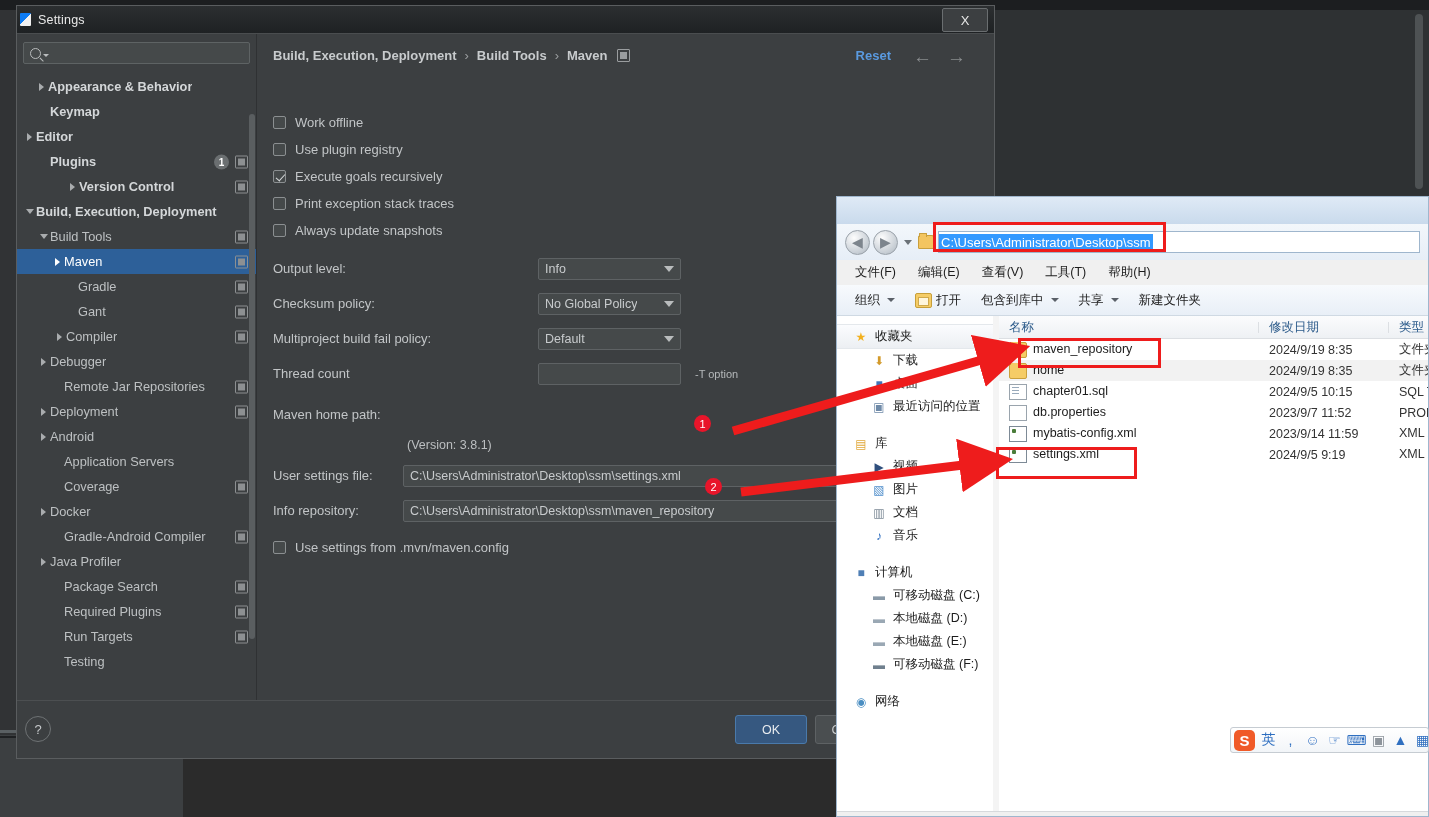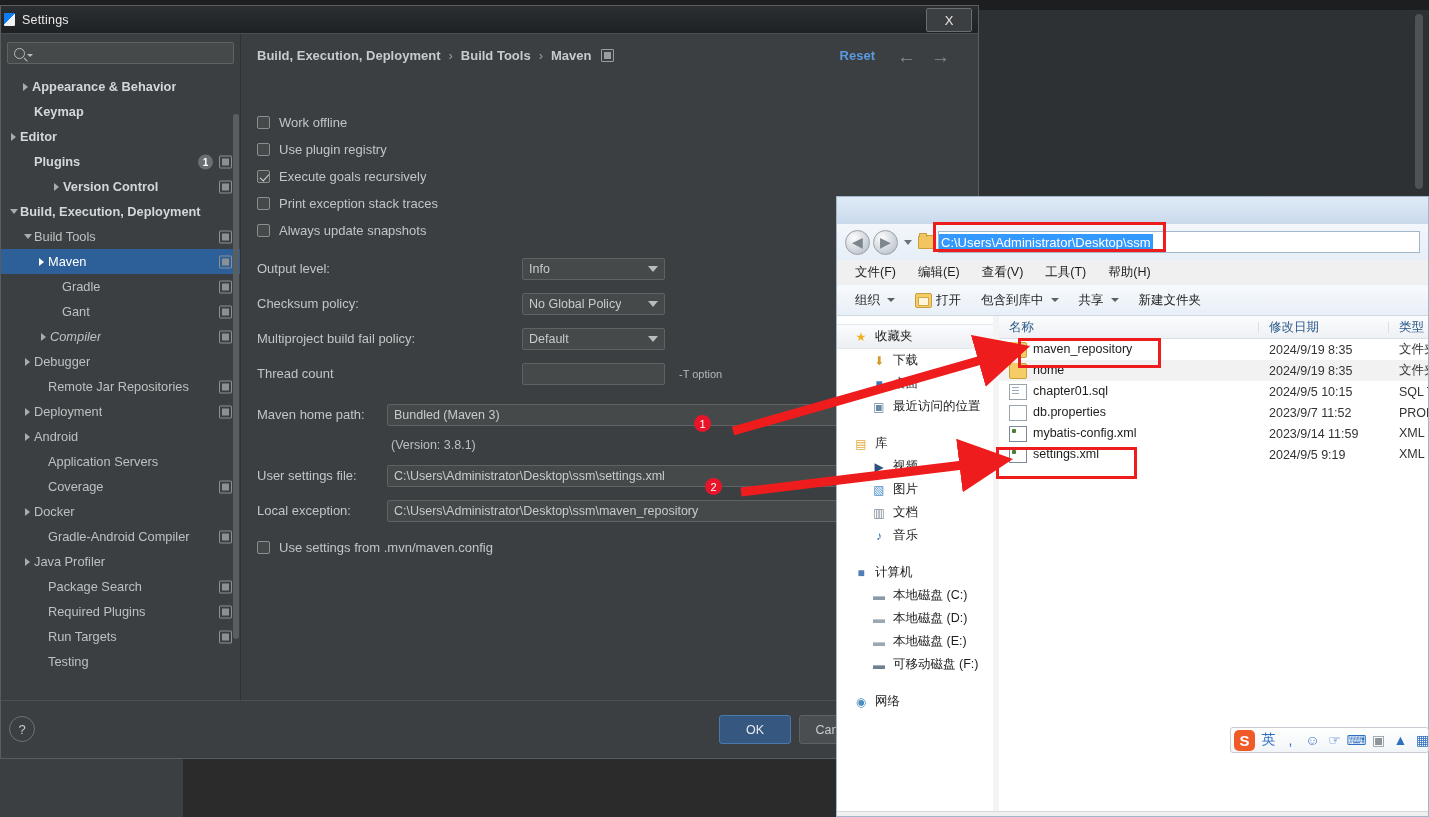--- a/index.html
+++ b/index.html
@@ -15,21 +15,21 @@
   #ide-editor-dark{position:absolute;left:183px;top:735px;width:1246px;height:82px;background:#2b2b2b;}
   #ide-left-dark{position:absolute;left:0;top:735px;width:183px;height:82px;background:#3c3f41;}
   #ide-topstrip{position:absolute;left:0;top:0;width:1429px;height:10px;background:#1c1e20;}
   #ide-right-panel{position:absolute;left:975px;top:0;width:454px;height:195px;background:#2e3133;}
   #ide-right-scroll{position:absolute;left:1415px;top:14px;width:8px;height:175px;background:#4e5254;border-radius:4px;}
   #ide-bottom-sep{position:absolute;left:0;top:730px;width:1429px;height:3px;background:#5a6063;}
   #ide-bottom-sep2{position:absolute;left:0;top:736px;width:1429px;height:2px;background:#1f2123;}
 
   
   #settings-window{
-    position:absolute;left:0;top:5px;width:979px;height:754px;
+    position:absolute;left:16px;top:5px;width:979px;height:754px;
     background:#3c3f41;border:1px solid #5a5d5f;box-sizing:border-box;
   }
   #settings-titlebar{
     position:relative;height:27px;
     background:linear-gradient(to bottom,#2c2f31,#1e2123);
     border-bottom:1px solid #4a4d4f;
     display:flex;align-items:center;
   }
   #settings-titlebar .ij-logo{
     width:11px;height:13px;margin-left:3px;margin-right:7px;
@@ -322,21 +322,21 @@
               <span class="mod-icon"></span>
             </span>
           </div>
           <div class="tree-row" style="padding-left: 48px;">
             <span class="arrow none"></span>
             <span class="tree-label">Gant</span>
             <span class="tree-right">
               <span class="mod-icon"></span>
             </span>
           </div>
-          <div class="tree-row" style="padding-left: 36px; font-style: italic;">
+          <div class="tree-row" style="padding-left: 36px;">
             <span class="arrow">
               <span class="caret-r"></span>
             </span>
             <span class="tree-label">Compiler</span>
             <span class="tree-right">
               <span class="mod-icon"></span>
             </span>
           </div>
           <div class="tree-row" style="padding-left: 20px;">
             <span class="arrow">
@@ -487,31 +487,30 @@
         </div>
 
         <div class="fld-row">
           <div class="fld-label">Thread count</div>
           <div class="txtfield" id="thread-input"></div>
           <div class="hint">-T option</div>
         </div>
 
         <div class="fld-row" style="margin-top:6px;">
           <div class="fld-label" style="width:130px;">Maven home path:</div>
-          <div class="txtfield wide-field">Bundled (Maven 3)</div>
         </div>
         <div class="version-note" style="margin-left:130px;">(Version: 3.8.1)</div>
 
         <div class="fld-row">
           <div class="fld-label" style="width:130px;">User settings file:</div>
           <div class="txtfield wide-field">C:\Users\Administrator\Desktop\ssm\settings.xml</div>
         </div>
 
         <div class="fld-row">
-          <div class="fld-label" style="width:130px;">Local exception:</div>
+          <div class="fld-label" style="width:130px;">Info repository:</div>
           <div class="txtfield wide-field">C:\Users\Administrator\Desktop\ssm\maven_repository</div>
         </div>
 
         <div class="chk-row" style="margin-top:6px;">
           <span class="chk"></span>
           <span>Use settings from .mvn/maven.config</span>
         </div>
       </div>
     </div>
   </div>
@@ -607,21 +606,21 @@
           <div class="nav-item">
             <span class="nav-ico" style="color: rgb(47, 111, 192);">♪</span>
             <span>音乐</span>
           </div>
           <div class="nav-group" style="margin-top: 14px;">
             <span class="nav-ico" style="color: rgb(79, 127, 181);">■</span>
             <span>计算机</span>
           </div>
           <div class="nav-item">
             <span class="nav-ico" style="color: rgb(138, 154, 168);">▬</span>
-            <span>本地磁盘 (C:)</span>
+            <span>可移动磁盘 (C:)</span>
           </div>
           <div class="nav-item">
             <span class="nav-ico" style="color: rgb(154, 168, 180);">▬</span>
             <span>本地磁盘 (D:)</span>
           </div>
           <div class="nav-item">
             <span class="nav-ico" style="color: rgb(154, 168, 180);">▬</span>
             <span>本地磁盘 (E:)</span>
           </div>
           <div class="nav-item">

